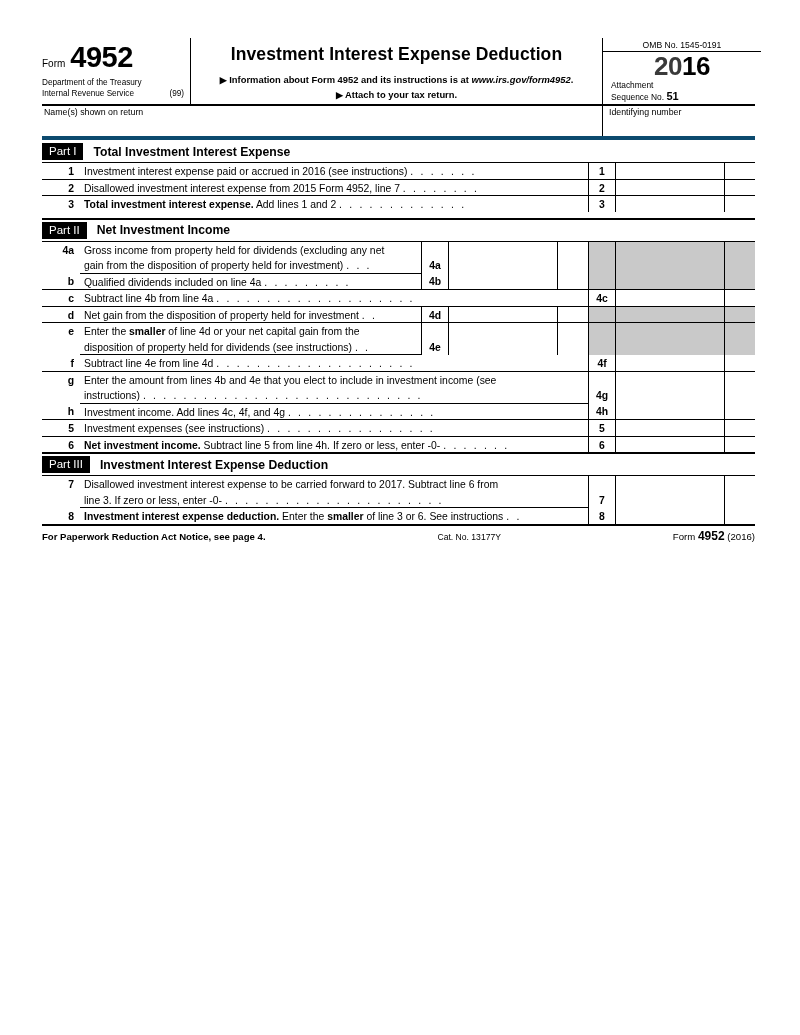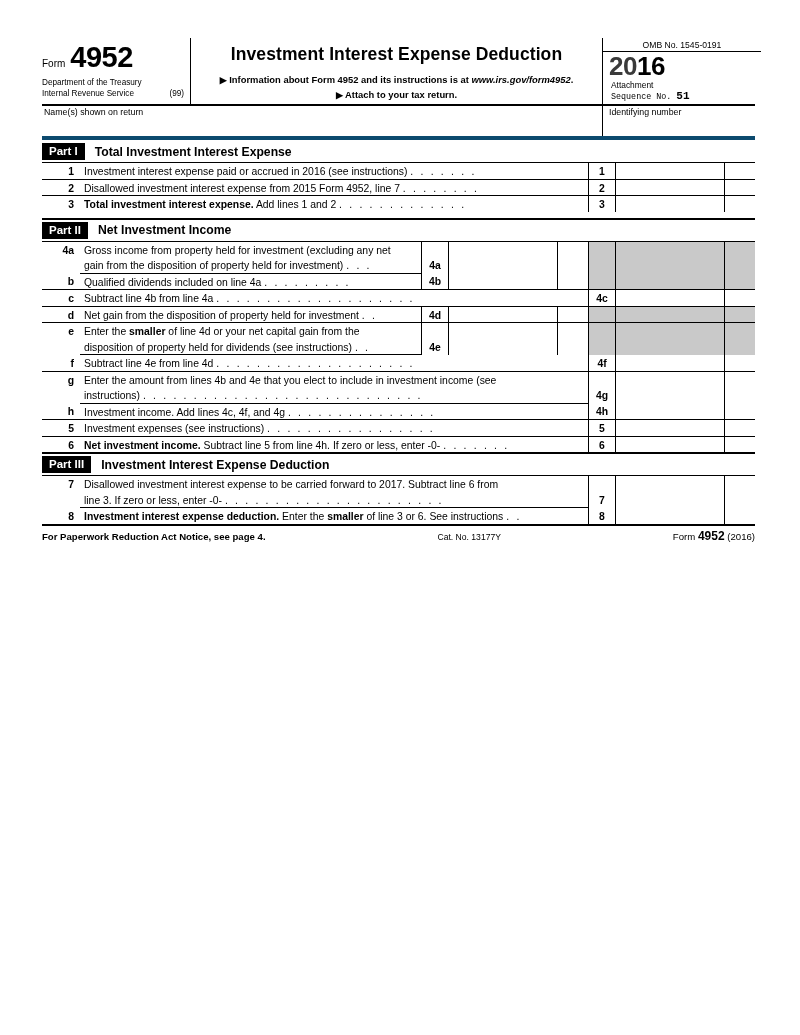--- a/index.html
+++ b/index.html
@@ -96,20 +96,21 @@
   }
   .omb {
     font-size: 8.6px;
     text-align: center;
     padding-bottom: 1px;
   }
   .omb-div { border-bottom: 1px solid #000; margin: 0 -6px 0 -6px; }
   .year {
     font-size: 26px;
     font-weight: bold;
+    text-align: center;
     line-height: 27px;
     letter-spacing: -0.5px;
     padding-top: 1px;
   }
   .year .y-light { color: #3a3a3a; }
   .attach {
     font-size: 8.4px;
     line-height: 10.5px;
     padding-left: 2px;
   }
@@ -139,21 +140,21 @@
     display: flex;
     align-items: center;
     border-bottom: 1px solid #000;
     height: 21px;
     margin-top: 1px;
   }
   .partbar .tag {
     background: #000;
     color: #fff;
     font-size: 11.5px;
-    font-weight: bold;
+    font-weight: normal;
     padding: 2px 7px 2px 7px;
     margin-right: 10px;
     line-height: 13px;
   }
   .partbar .ptitle {
     font-size: 12.2px;
     font-weight: bold;
   }
 
   
@@ -229,21 +230,21 @@
     display: flex;
     justify-content: space-between;
     align-items: baseline;
     font-size: 9.6px;
     padding-top: 3px;
   }
   .footer .left { font-weight: bold; }
   .footer .mid { font-size: 8.6px; }
   .footer .right { font-size: 9.6px; }
   .footer .right b { font-size: 12px; }
-  .nowrap { white-space: nowrap; font-family: Liberation Mono, monospace; }
+  .nowrap { white-space: nowrap; }
 </style>
 </head>
 <body>
 
 <div class="page">
   <div class="form">
 
     <div class="hdr">
       <div class="hdr-left">
         <div class="hdr-form-line">
@@ -335,21 +336,21 @@
       <span class="tag">Part II</span>
       <span class="ptitle">Net Investment Income</span>
     </div>
 
     <table class="lines">
 
       <tbody>
           <tr>
         <td class="c-no" style="padding-top:3px;" rowspan="2">4a</td>
         <td class="c-txt">
-          <span>Gross income from property held for investment (excluding any net</span>
+          <span>Gross income from property held for dividends (excluding any net</span>
         </td>
         <td class="c-midlbl" rowspan="2" style="vertical-align:bottom; padding-bottom:2px;">4a</td>
         <td class="c-midamt" rowspan="2"></td>
         <td class="c-midamt2" rowspan="2"></td>
         <td class="c-rlbl shade" rowspan="2"></td>
         <td class="c-ramt shade" rowspan="2"></td>
         <td class="c-ramt2 shade" rowspan="2"></td>
       </tr>
       <tr class="rowline">
         <td class="c-txt">

